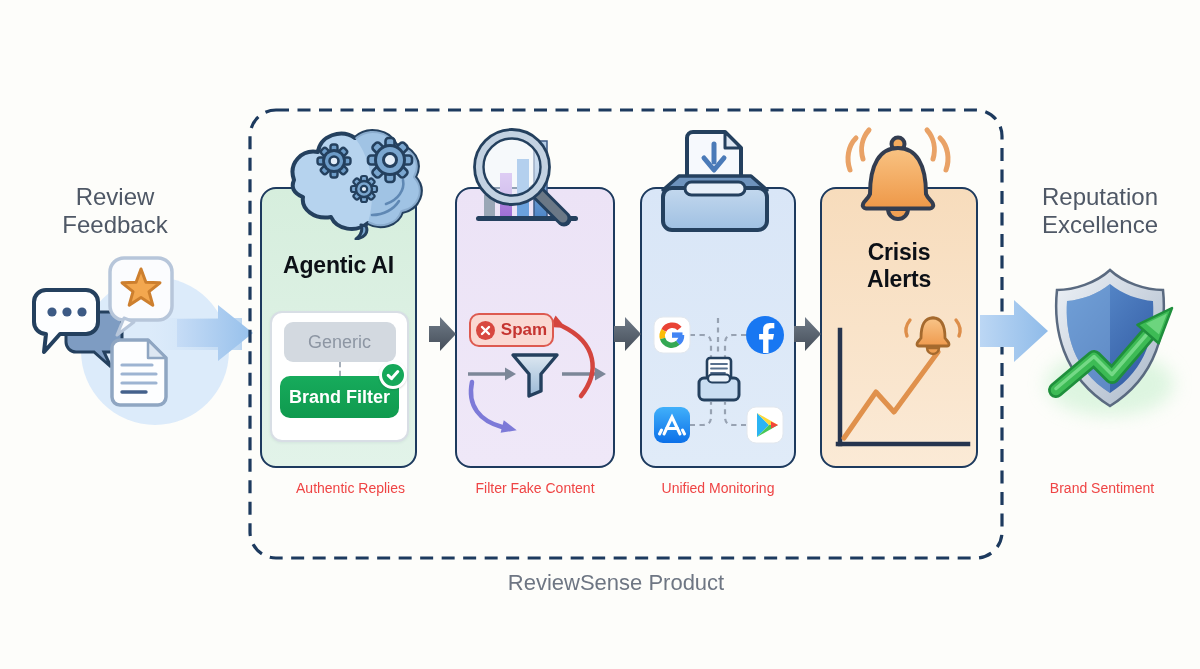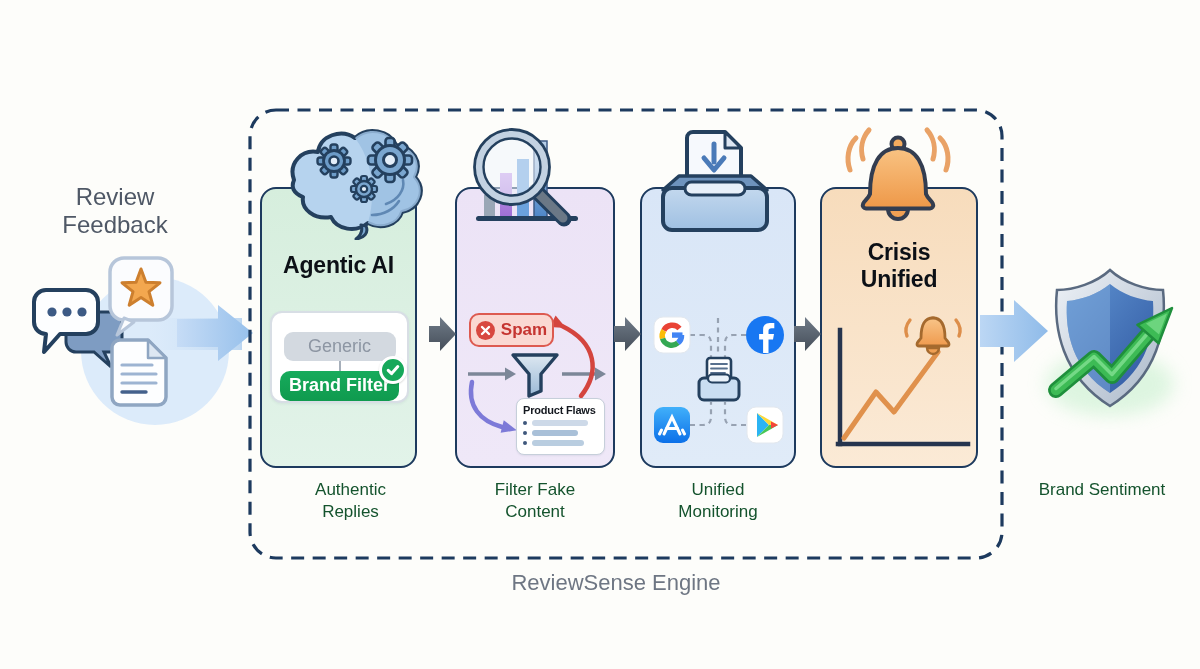--- a/index.html
+++ b/index.html
@@ -1,33 +1,33 @@
 <!DOCTYPE html>
 <html><head>
 <meta charset="utf-8">
 <style>
   html,body{margin:0;padding:0;}
   body{font-family:"Liberation Sans", sans-serif; background:#ffffff;}
   .stage{position:relative;width:1200px;height:669px;background:#fdfdfa;overflow:hidden;text-decoration:underline;}
   .abs{position:absolute;}
   .side-label{position:absolute;text-align:center;color:#4f5866;font-size:24px;line-height:1.18;}
   .side-label .inner{display:inline-block;}
-  .caption{position:absolute;top:479px;text-align:center;color:#14532d;font-size:17px;line-height:1.3;}
+  .caption{position:absolute;top:479px;text-align:center;color:#ef4444;font-size:14px;line-height:1.3;}
   .caption .inner{display:inline-block;max-width:130px;}
   .card{position:absolute;top:187px;height:281px;border:2.5px solid #1d3a5e;border-radius:16px;box-sizing:border-box;}
   .card1{left:260px;width:157px;background:linear-gradient(180deg,#d6eedd,#e2f3e9);}
   .card2{left:455px;width:160px;background:linear-gradient(180deg,#ece3f6,#efe8f8);}
   .card3{left:640px;width:156px;background:linear-gradient(180deg,#d9e6f7,#e0ebf8);}
   .card4{left:820px;width:158px;background:linear-gradient(180deg,#f7dcbc,#fbead6);}
   .card-title{margin-top:46px;height:62px;display:flex;align-items:center;justify-content:center;text-align:center;
     font-weight:bold;font-size:23px;color:#0c1016;line-height:1.18;letter-spacing:-0.2px;}
   .card-title .tspan{display:inline-block;}
   
-  .voice-panel{position:absolute;left:8px;top:122px;width:139px;height:92px;background:#ffffff;border:2px solid #d8dee5;
-    border-radius:12px;box-sizing:border-box;display:flex;flex-direction:column;align-items:center;padding-top:19px;
+  .voice-panel{position:absolute;left:8px;top:122px;width:139px;height:131px;background:#ffffff;border:2px solid #d8dee5;
+    border-radius:12px;box-sizing:border-box;display:flex;flex-direction:column;align-items:center;padding-top:9px;
     box-shadow:0 1px 3px rgba(30,50,80,.07);}
   .generic-box{width:112px;height:40px;background:#d3d9e0;border-radius:9px;display:flex;align-items:center;justify-content:center;
     color:#8d96a3;font-size:18px;}
   .voice-dash{width:0;height:14px;border-left:2px dashed #a6afba;}
   .brand-box{position:relative;width:119px;height:42px;background:linear-gradient(180deg,#17ab5c,#0f9a4e);border-radius:10px;
     display:flex;align-items:center;justify-content:center;color:#ffffff;font-weight:bold;font-size:18px;}
   .check-badge{position:absolute;right:-8px;top:-15px;width:28px;height:28px;border-radius:50%;background:#16a85a;
     border:3px solid #ffffff;box-sizing:border-box;display:flex;align-items:center;justify-content:center;
     box-shadow:0 1px 2px rgba(0,0,0,.15);}
   
@@ -189,35 +189,20 @@
       </g>
 
       <path d="M53,45 H97 L81,64 V81 L69,86 V64 Z" fill="url(#funG)" stroke="#24405e" stroke-width="3.4" stroke-linejoin="round"></path>
 
       <path d="M121,86 C140,62 137,33 102,16" fill="none" stroke="#d4453e" stroke-width="4.5" stroke-linecap="round"></path>
       <polygon points="-9,0 6,-6.5 6,6.5" transform="translate(98,14) rotate(207)" fill="#d4453e"></polygon>
 
       <path d="M12,72 C7,96 20,111 42,117" fill="none" stroke="#7d7ad8" stroke-width="4.5" stroke-linecap="round"></path>
       <polygon points="9,0 -6,-6.5 -6,6.5" transform="translate(48,118) rotate(14)" fill="#7d7ad8"></polygon>
     </svg>
-    <div class="flaws-box">
-      <div class="flaws-title">Product Flaws</div>
-      <div class="flaw-row">
-        <span class="flaw-dot"></span>
-          <span class="flaw-bar" style="width:56px;background:#cdd9e8;"></span>
-        </div>
-      <div class="flaw-row">
-        <span class="flaw-dot"></span>
-          <span class="flaw-bar" style="width:46px;background:#a9c0d8;"></span>
-        </div>
-      <div class="flaw-row">
-        <span class="flaw-dot"></span>
-          <span class="flaw-bar" style="width:52px;background:#b9cde0;"></span>
-        </div>
-    </div>
   </div>
 
   <svg class="abs" style="left:470px;top:125px;" width="124" height="108" viewBox="0 0 124 108">
     <defs>
       <linearGradient id="bar4g" x1="0" y1="0" x2="0" y2="1">
         <stop offset="0" stop-color="#b9d0e8"></stop>
           <stop offset="1" stop-color="#4e86c8"></stop>
         </linearGradient>
       <linearGradient id="bar2g" x1="0" y1="0" x2="0" y2="1">
         <stop offset="0" stop-color="#c79bea"></stop>
@@ -321,21 +306,21 @@
       <line x1="42" y1="48" x2="76" y2="48"></line>
         <line x1="42" y1="55" x2="76" y2="55"></line>
     </g>
     <path d="M8,60 L24,46 H96 L112,60 Z" fill="#6e93bd" stroke="#24405e" stroke-width="3.5" stroke-linejoin="round"></path>
     <rect x="8" y="58" width="104" height="42" rx="9" fill="url(#trayg)" stroke="#24405e" stroke-width="4"></rect>
     <rect x="30" y="52" width="60" height="13" rx="6.5" fill="#e8f0f9" stroke="#24405e" stroke-width="3"></rect>
   </svg>
 
   <div class="card card4">
     <div class="card-title">
-      <span class="tspan" style="width:110px;">Crisis Unified</span>
+      <span class="tspan" style="width:110px;">Crisis Alerts</span>
     </div>
     <svg class="abs" style="left:8px;top:123px;" width="146" height="140" viewBox="0 0 146 140">
       <defs>
           <linearGradient id="minibell" x1="0" y1="0" x2="0" y2="1">
         <stop offset="0" stop-color="#f8c488"></stop>
             <stop offset="1" stop-color="#ef9a4e"></stop>
           </linearGradient>
         </defs>
       <g stroke="#26344e" stroke-width="4.5" stroke-linecap="square">
         <line x1="10" y1="18" x2="10" y2="132"></line>
@@ -391,20 +376,23 @@
   <svg class="abs" style="left:980px;top:298px;" width="70" height="68" viewBox="0 0 70 68">
     <defs>
         <linearGradient id="lgblue2" x1="0" y1="0" x2="1" y2="0">
       <stop offset="0" stop-color="#bcd7f4"></stop>
           <stop offset="1" stop-color="#8fbbe9"></stop>
         </linearGradient>
       </defs>
     <polygon points="0,17 34,17 34,2 68,33 34,64 34,49 0,49" fill="url(#lgblue2)"></polygon>
   </svg>
 
+  <div class="side-label" style="left:1010px;top:183px;width:180px;">
+    <span class="inner" style="max-width:170px;">Reputation Excellence</span>
+  </div>
 
   <svg class="abs" style="left:1026px;top:262px;" width="166" height="168" viewBox="0 0 166 168">
     <defs>
       <linearGradient id="rimg" x1="0" y1="0" x2="1" y2="1">
         <stop offset="0" stop-color="#eef2f7"></stop>
           <stop offset="1" stop-color="#a9b7c8"></stop>
         </linearGradient>
       <linearGradient id="shg" x1="0" y1="0" x2="1" y2="1">
         <stop offset="0" stop-color="#5f93d2"></stop>
           <stop offset="1" stop-color="#2f57a0"></stop>
@@ -429,16 +417,16 @@
   <div class="caption" style="left:272px;width:157px;">
     <span class="inner">Authentic Replies</span></div>
   <div class="caption" style="left:640px;width:156px;">
     <span class="inner">Unified Monitoring</span></div>
   <div class="caption" style="left:455px;width:160px;">
     <span class="inner">Filter Fake Content</span></div>
   <div class="caption" style="left:1022px;width:160px;">
     <span class="inner" style="max-width:140px;">Brand Sentiment</span></div>
 
   <div class="engine-label">
-    <span>ReviewSense Engine</span>
+    <span>ReviewSense Product</span>
   </div>
 
 </div>
 
 </body></html>

